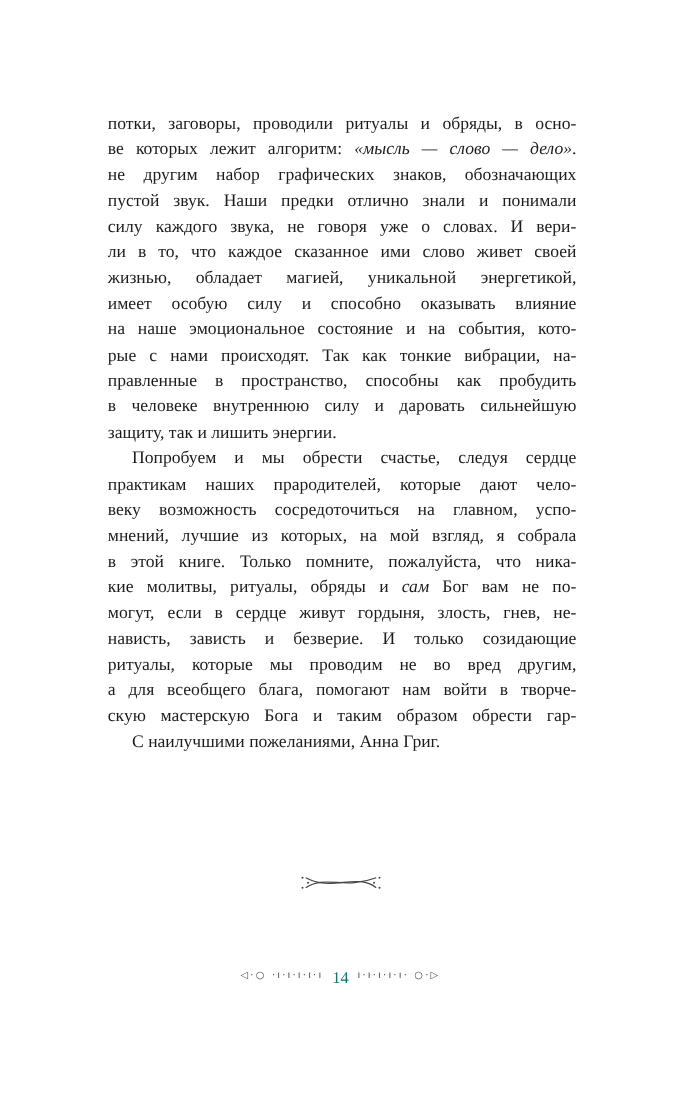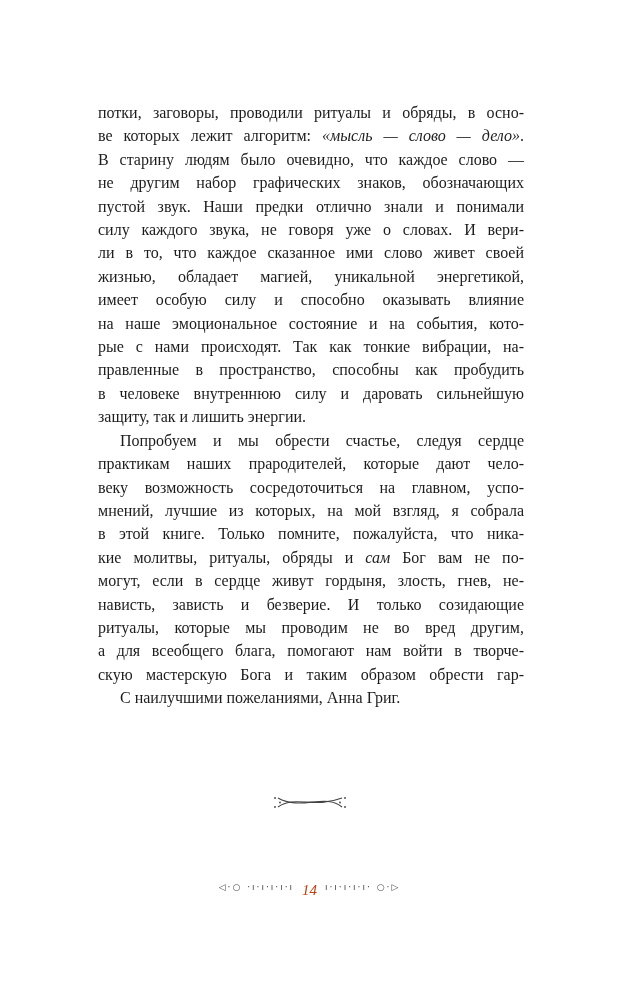--- a/index.html
+++ b/index.html
@@ -49,32 +49,30 @@
   }
   .footer .ornament {
     font-family: "DejaVu Sans", sans-serif;
     font-size: 9px;
     letter-spacing: 2px;
     color: #4a4a4a;
   }
   .footer .page-number {
     font-family: "Liberation Serif", serif;
     font-size: 15px;
-    color: #c2410c;
-    font-style: italic;
+    color: #0f766e;
   }
 </style>
 </head>
 <body>
 
 <div class="text-block">
     <div class="paragraph">
       <div class="line"><span>потки, заговоры, проводили ритуалы и обряды, в осно-</span></div>
       <div class="line"><span>ве которых лежит алгоритм: </span><span class="it">«мысль — слово — дело»</span><span>.</span></div>
-      <div class="line"><span>В старину людям было очевидно, что каждое слово —</span></div>
       <div class="line"><span>не другим набор графических знаков, обозначающих</span></div>
       <div class="line"><span>пустой звук. Наши предки отлично знали и понимали</span></div>
       <div class="line"><span>силу каждого звука, не говоря уже о словах. И вери-</span></div>
       <div class="line"><span>ли в то, что каждое сказанное ими слово живет своей</span></div>
       <div class="line"><span>жизнью, обладает магией, уникальной энергетикой,</span></div>
       <div class="line"><span>имеет особую силу и способно оказывать влияние</span></div>
       <div class="line"><span>на наше эмоциональное состояние и на события, кото-</span></div>
       <div class="line"><span>рые с нами происходят. Так как тонкие вибрации, на-</span></div>
       <div class="line"><span>правленные в пространство, способны как пробудить</span></div>
       <div class="line"><span>в человеке внутреннюю силу и даровать сильнейшую</span></div>

